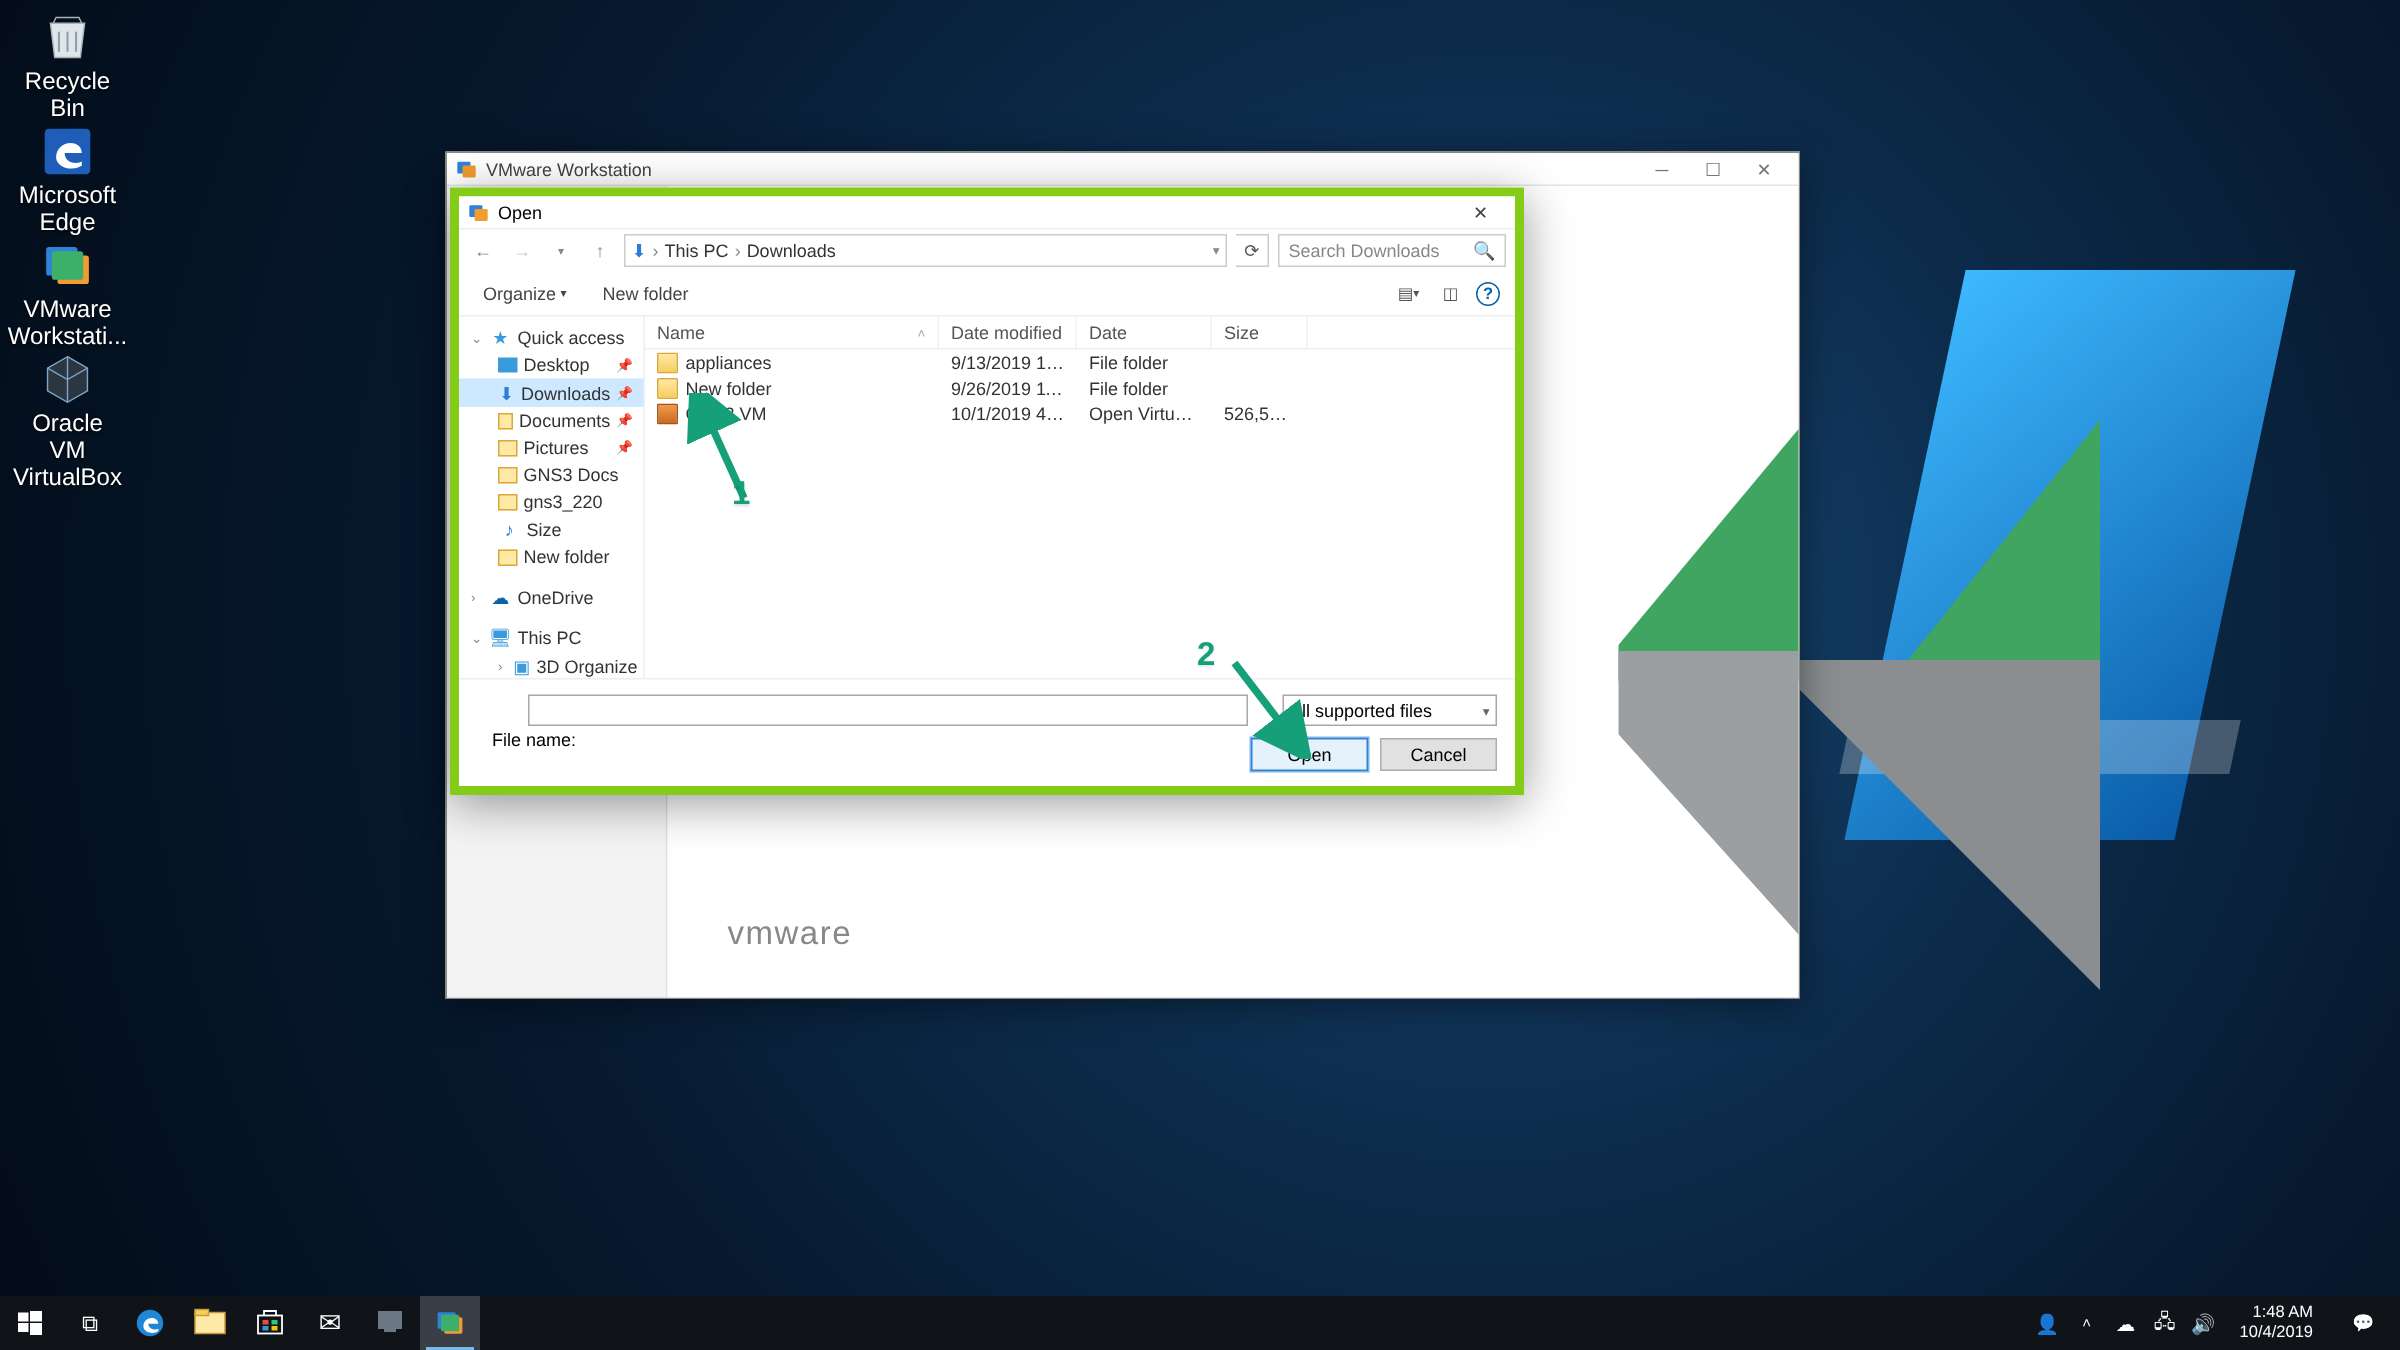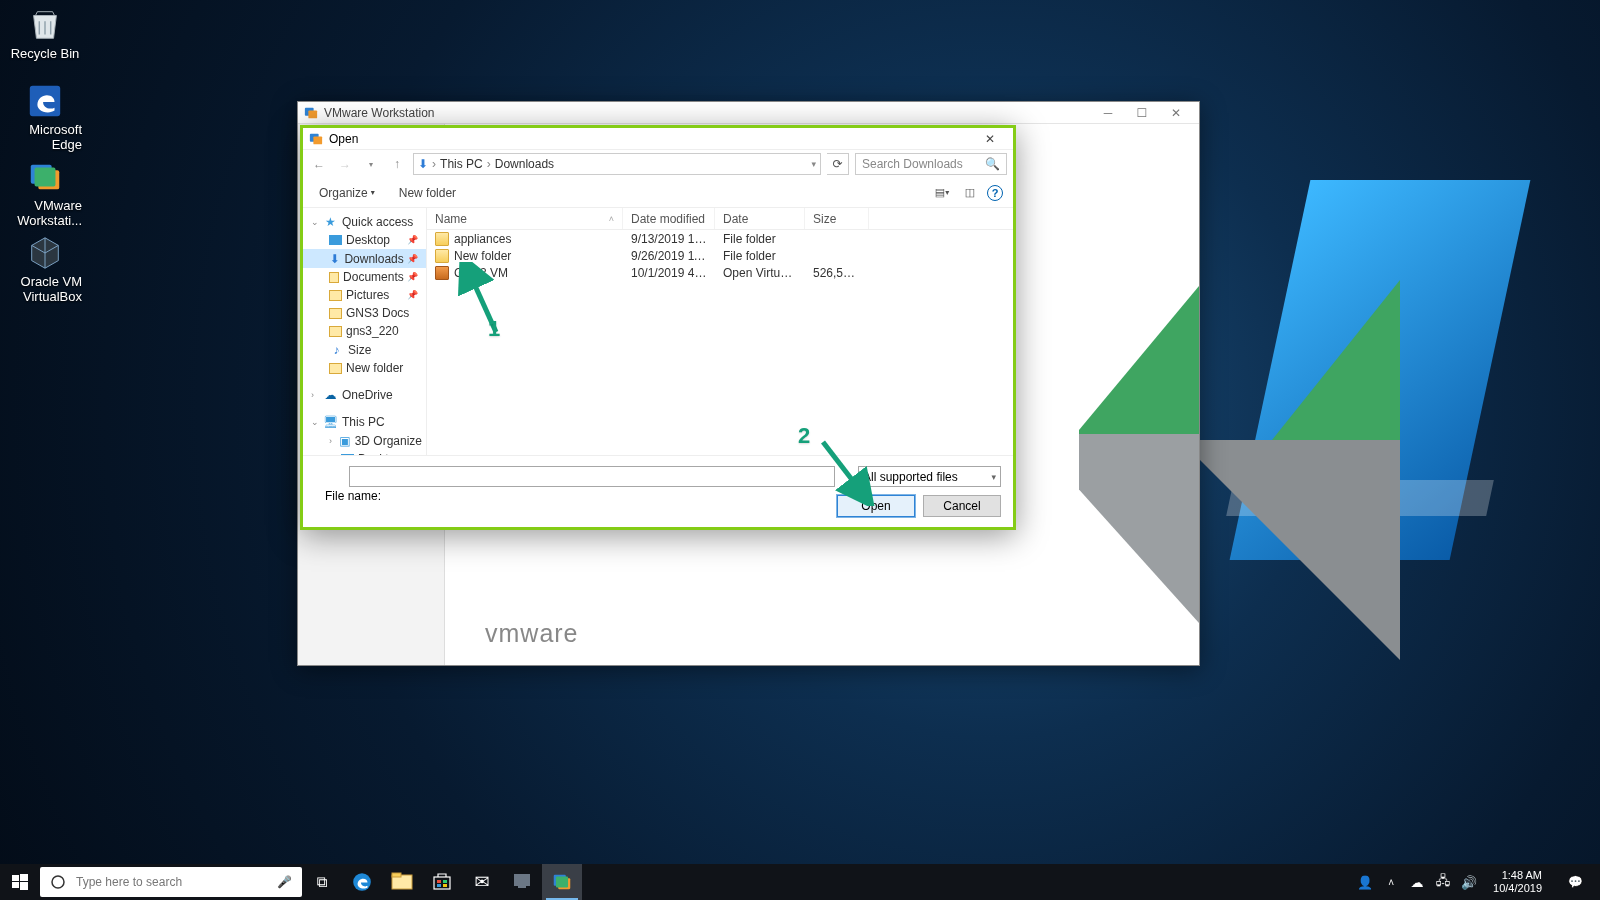--- a/index.html
+++ b/index.html
@@ -10,45 +10,45 @@
   position: absolute; inset: 0;
   background: radial-gradient(circle at 62% 45%, #1a4d7a 0%, #0d2e4f 30%, #071a30 60%, #030c18 100%);
 }
 .deco-tri1 { position:absolute; right:200px; top:280px; width:0;height:0;border-left:160px solid transparent;border-bottom:200px solid #3fa561; }
 .deco-tri2 { position:absolute; right:200px; top:440px; width:0;height:0;border-left:220px solid transparent;border-top:220px solid #8a8e91; }
 .deco-diag { position:absolute; right:110px; top:180px; width:220px; height:380px; background:linear-gradient(135deg,#3db8ff 0%,#0a5ca8 100%); transform:skewX(-12deg); }
 .deco-band { position:absolute; right:110px; top:480px; width:260px; height:36px; background:rgba(255,255,255,.25); transform:skewX(-12deg); }
 
 
 .desktop-icons { position:absolute; top:6px; left:8px; width:80px; }
-.dicon { width:74px; height:68px; display:flex; flex-direction:column; align-items:center; justify-content:flex-start; color:#fff; font-size:13px; text-align:right; text-shadow:0 1px 2px #000; cursor:pointer; margin-bottom:8px; }
+.dicon { width:74px; height:68px; display:flex; flex-direction:column; align-items:center; justify-content:flex-start; color:#fff; font-size:16px; text-align:center; text-shadow:0 1px 2px #000; cursor:pointer; margin-bottom:8px; }
 .dicon .glyph { width:40px; height:38px; margin-bottom:2px; display:flex; align-items:center; justify-content:center; }
 .recycle-glyph svg, .edge-glyph svg, .vmw-glyph svg, .vbox-glyph svg { width:38px; height:38px; }
 
 
 .vmware-window {
   position:absolute; left:297px; top:101px; width:903px; height:565px;
   background:#fff; border:1px solid #888; box-shadow:0 4px 24px rgba(0,0,0,.45);
 }
 .vmw-titlebar { height:22px; display:flex; align-items:center; padding:0 6px; font-size:12px; color:#444; background:#fff; border-bottom:1px solid #e5e5e5; }
 .vmw-titlebar .title-icon { width:14px;height:14px;margin-right:6px; }
 .vmw-winctrls { margin-left:auto; display:flex; }
 .vmw-winctrls span { width:34px; height:20px; display:flex; align-items:center; justify-content:center; color:#777; font-size:12px; }
 .vmw-body { position:absolute; top:22px; left:0; right:0; bottom:0; display:flex; }
 .vmw-sidebar { width:147px; height:100%; background:#f3f3f3; border-right:1px solid #ddd; }
 .vmw-canvas { flex:1; background:#fff; position:relative; }
-.vmw-brand { position:absolute; left:40px; bottom:17px; color:#888; font-size:25px; letter-spacing:1px; }
+.vmw-brand { position:absolute; left:40px; bottom:30px; color:#888; font-size:22px; letter-spacing:1px; }
 .vmw-decor { position:absolute; right:0; top:0; bottom:0; width:120px; overflow:hidden; }
 .vmw-decor .d1 { position:absolute; right:-10px; top:150px; width:0;height:0;border-left:150px solid transparent;border-bottom:180px solid #3fa561; }
 .vmw-decor .d2 { position:absolute; right:-10px; top:310px; width:0;height:0;border-left:180px solid transparent;border-top:200px solid #9b9fa2; }
 
 
 .open-dialog {
   position:absolute; left:300px; top:125px; width:716px; height:405px;
-  background:#fff; border:3px solid #84cc16; box-shadow:0 6px 30px rgba(0,0,0,.4);
+  background:#fff; border:6px solid #84cc16; box-shadow:0 6px 30px rgba(0,0,0,.4);
   display:flex; flex-direction:column;
 }
 .od-titlebar { height:22px; display:flex; align-items:center; padding:0 6px; font-size:12px; background:#fff; border-bottom:1px solid #eee; }
 .od-titlebar .vmw-ico { width:14px;height:14px;margin-right:6px; }
 .od-close { margin-left:auto; width:34px; height:20px; display:flex; align-items:center; justify-content:center; color:#444; cursor:pointer; }
 
 .od-nav { height:28px; display:flex; align-items:center; padding:0 6px; gap:6px; font-size:12px; color:#333; }
 .od-navbtn { width:20px;height:20px; display:flex;align-items:center;justify-content:center; color:#888; cursor:pointer; }
 .od-path { flex:1; height:22px; border:1px solid #ccc; display:flex; align-items:center; padding:0 4px; gap:4px; font-size:12px; }
 .od-path .crumb { color:#333; }
@@ -388,27 +388,20 @@
 
 <div class="taskbar">
   <div class="tb-start">
     <svg class="win-flag" viewBox="0 0 16 16">
         <rect x="0" y="1" width="7" height="6" fill="#fff"></rect>
         <rect x="8" y="0" width="8" height="7" fill="#fff"></rect>
         <rect x="0" y="8" width="7" height="6" fill="#fff"></rect>
         <rect x="8" y="8" width="8" height="8" fill="#fff"></rect>
       </svg>
   </div>
-  <div class="tb-search">
-    <svg class="s-ico" viewBox="0 0 16 16">
-        <circle cx="8" cy="8" r="6" fill="none" stroke="#333" stroke-width="1.5"></circle>
-      </svg>
-    <span>Type here to search</span>
-    <span class="mic">🎤</span>
-  </div>
   <div class="tb-item">
       <span style="font-size:15px">⧉</span>
     </div>
   <div class="tb-item">
       <svg width="22" height="22" viewBox="0 0 40 40">
         <circle cx="20" cy="20" r="16" fill="#1e88d6"></circle>
         <path d="M12 24c0-6 5-10 10-10 5 0 8 3 8 7H18c0 4 3 7 8 7 2 0 3-.5 4-1v3c-2 1-4 2-7 2-7 0-11-4-11-8z" fill="#fff"></path>
       </svg>
     </div>
   <div class="tb-item">

